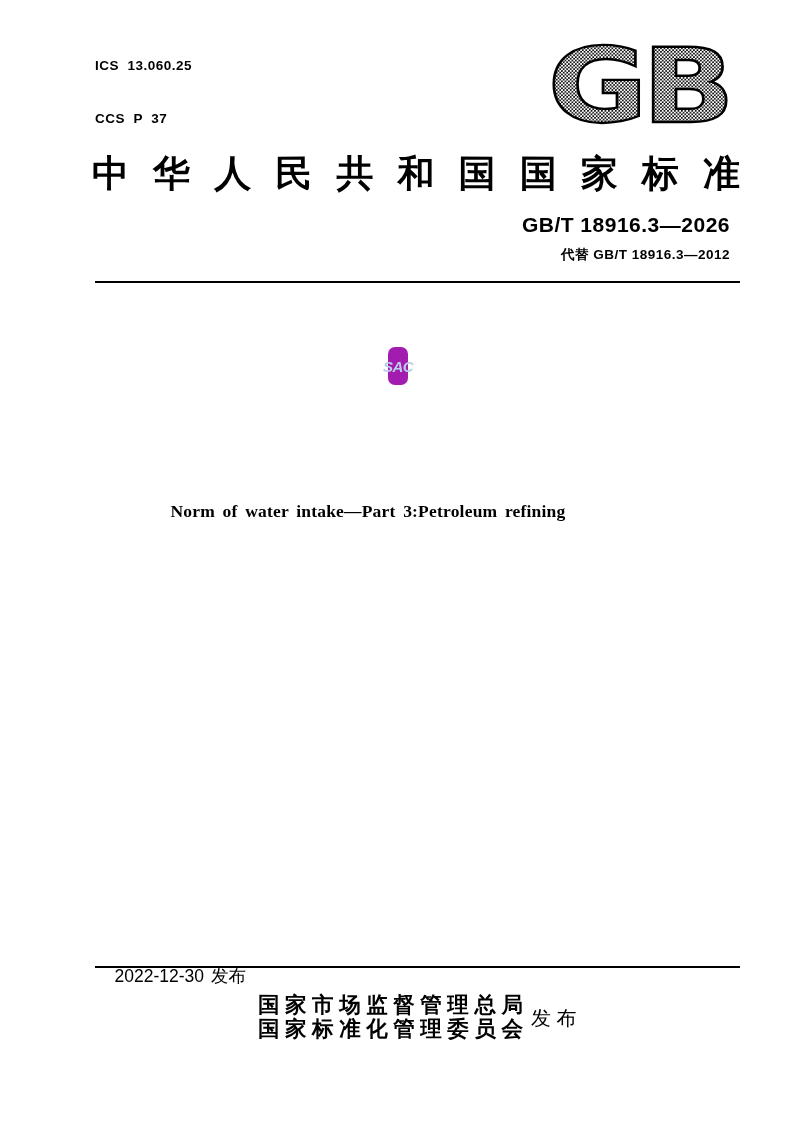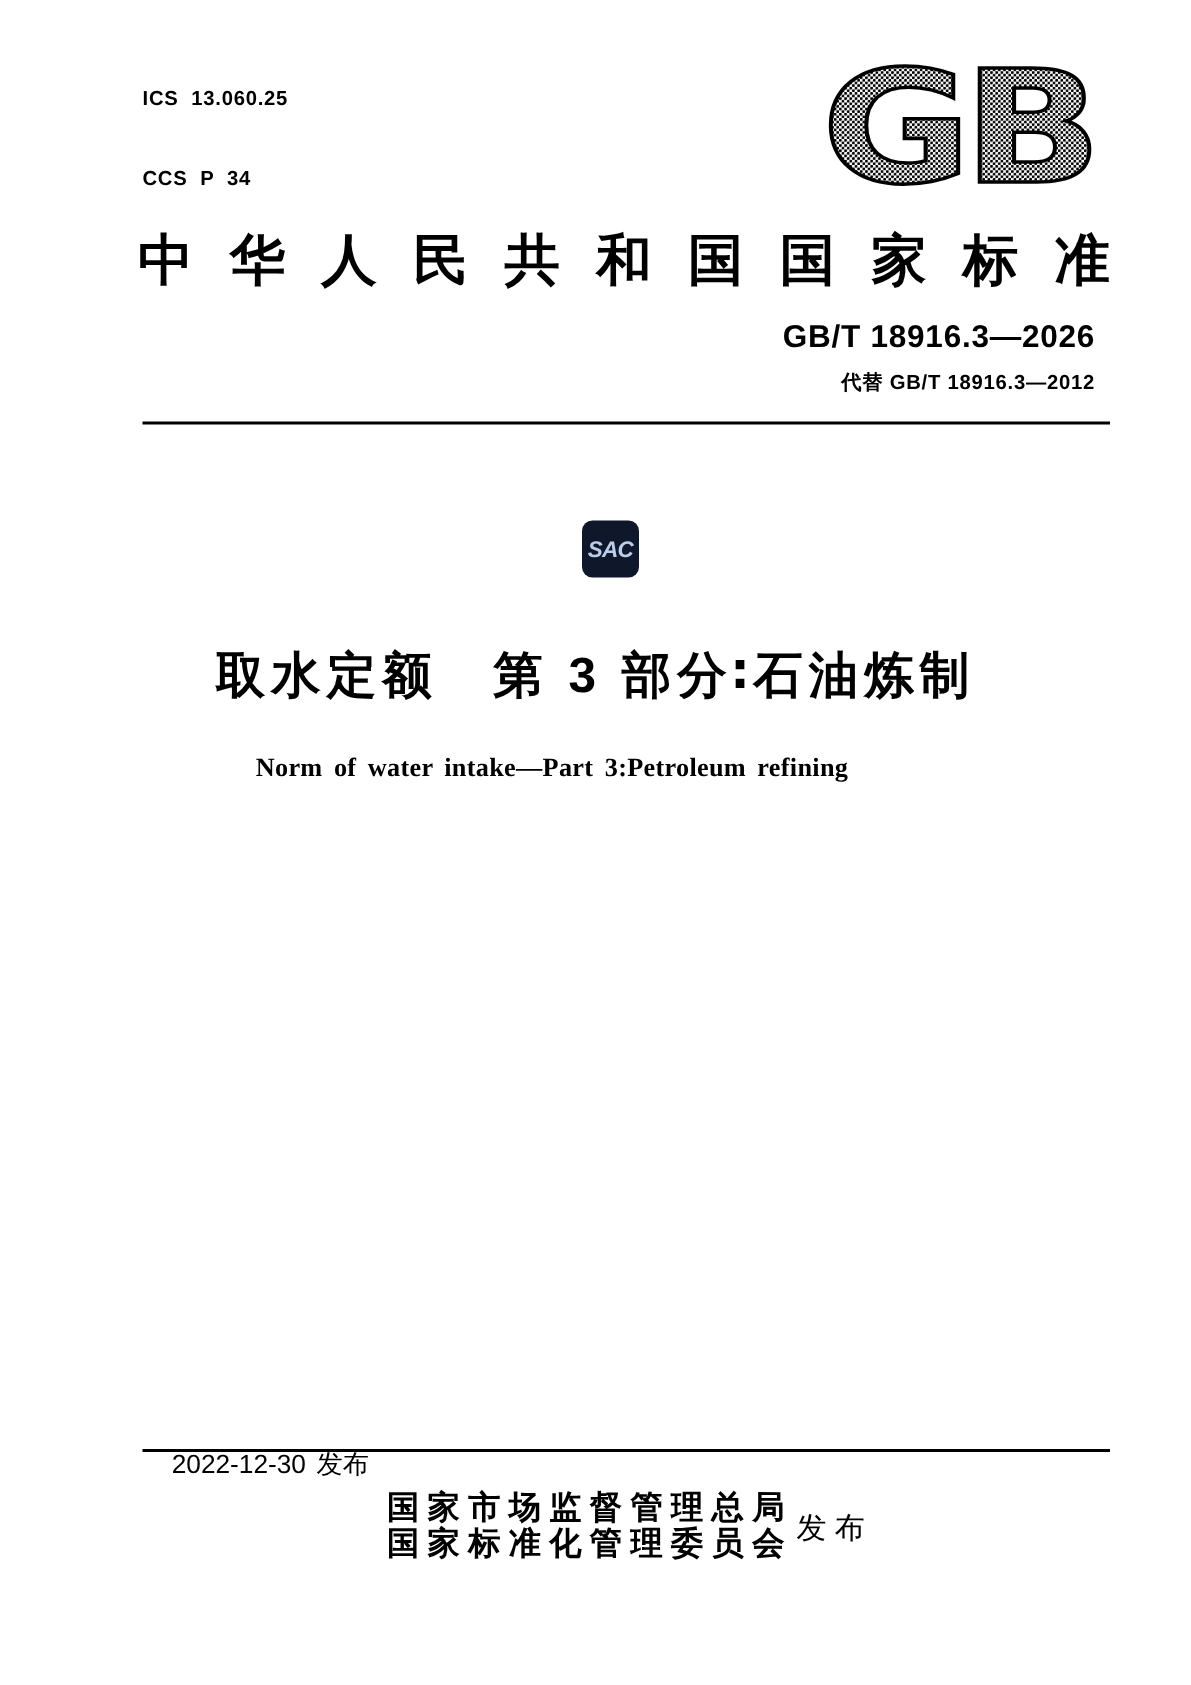--- a/index.html
+++ b/index.html
@@ -74,23 +74,23 @@
     background: #000;
   }
   .rule-top { top: 281px; }
   .rule-bottom { top: 966px; }
 
   
   .watermark {
     position: absolute;
     left: 388px;
     top: 347px;
-    width: 38px;
+    width: 20px;
     height: 38px;
-    background: #0f172a;
+    background: #a21caf;
     border-radius: 7px;
     display: flex;
     align-items: center;
     justify-content: center;
   }
   .watermark span {
     font-family: "Liberation Sans", sans-serif;
     font-style: italic;
     font-weight: bold;
     font-size: 15px;
@@ -154,21 +154,21 @@
     white-space: pre;
   }
 </style>
 </head>
 <body>
 
 <div class="page">
 
   <div class="ics-block">
     <div>ICS  13.060.25</div>
-    <div>CCS  P  34</div>
+    <div>CCS  P  37</div>
   </div>
 
   <svg class="gb-logo" viewBox="0 0 200 88" xmlns="http://www.w3.org/2000/svg" aria-hidden="true">
     <defs>
       <pattern id="halftone" width="3.6" height="3.6" patternUnits="userSpaceOnUse">
         <rect width="3.6" height="3.6" fill="#ffffff"></rect>
         <circle cx="0.9" cy="0.9" r="1.0" fill="#000000"></circle>
         <circle cx="2.7" cy="2.7" r="1.0" fill="#000000"></circle>
       </pattern>
     </defs>
@@ -192,21 +192,20 @@
   <div class="std-number">GB/T 18916.3—2026</div>
 
   <div class="replaces-note">代替 GB/T 18916.3—2012</div>
 
   <div class="rule rule-top"></div>
 
   <div class="watermark">
     <span>SAC</span>
   </div>
 
-  <div class="title-cn">取水定额　第 3 部分∶石油炼制</div>
 
   <div class="title-en">Norm of water intake—Part 3:Petroleum refining</div>
 
   <div class="date-line date-issue">
     <span>2022-12-30</span><span class="cn-label">发布</span>
   </div>
 
 
   <div class="rule rule-bottom"></div>
 

